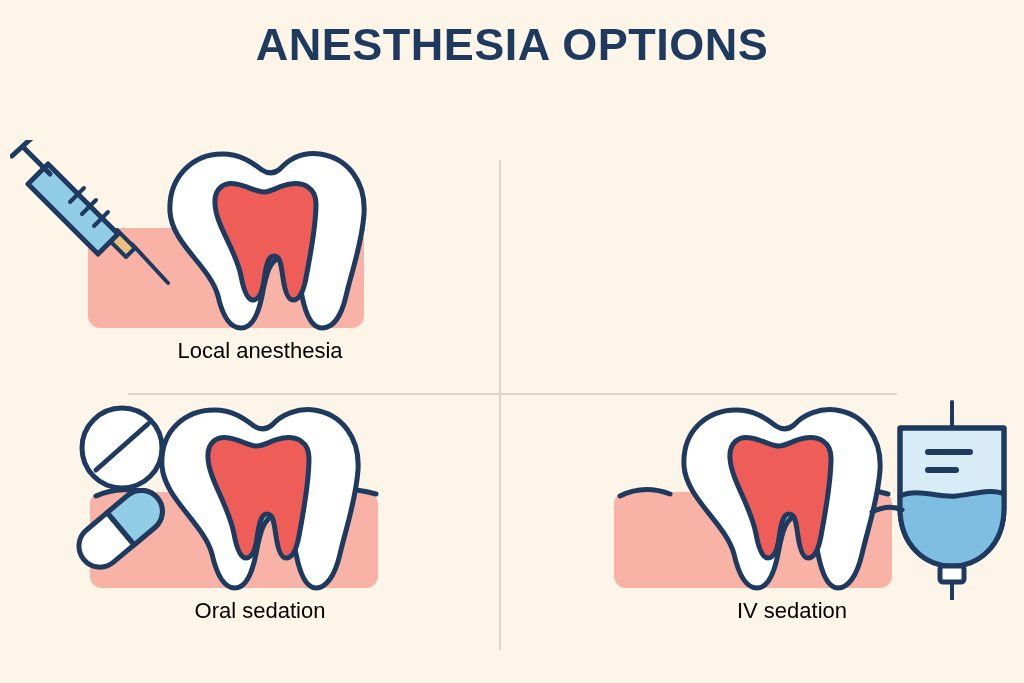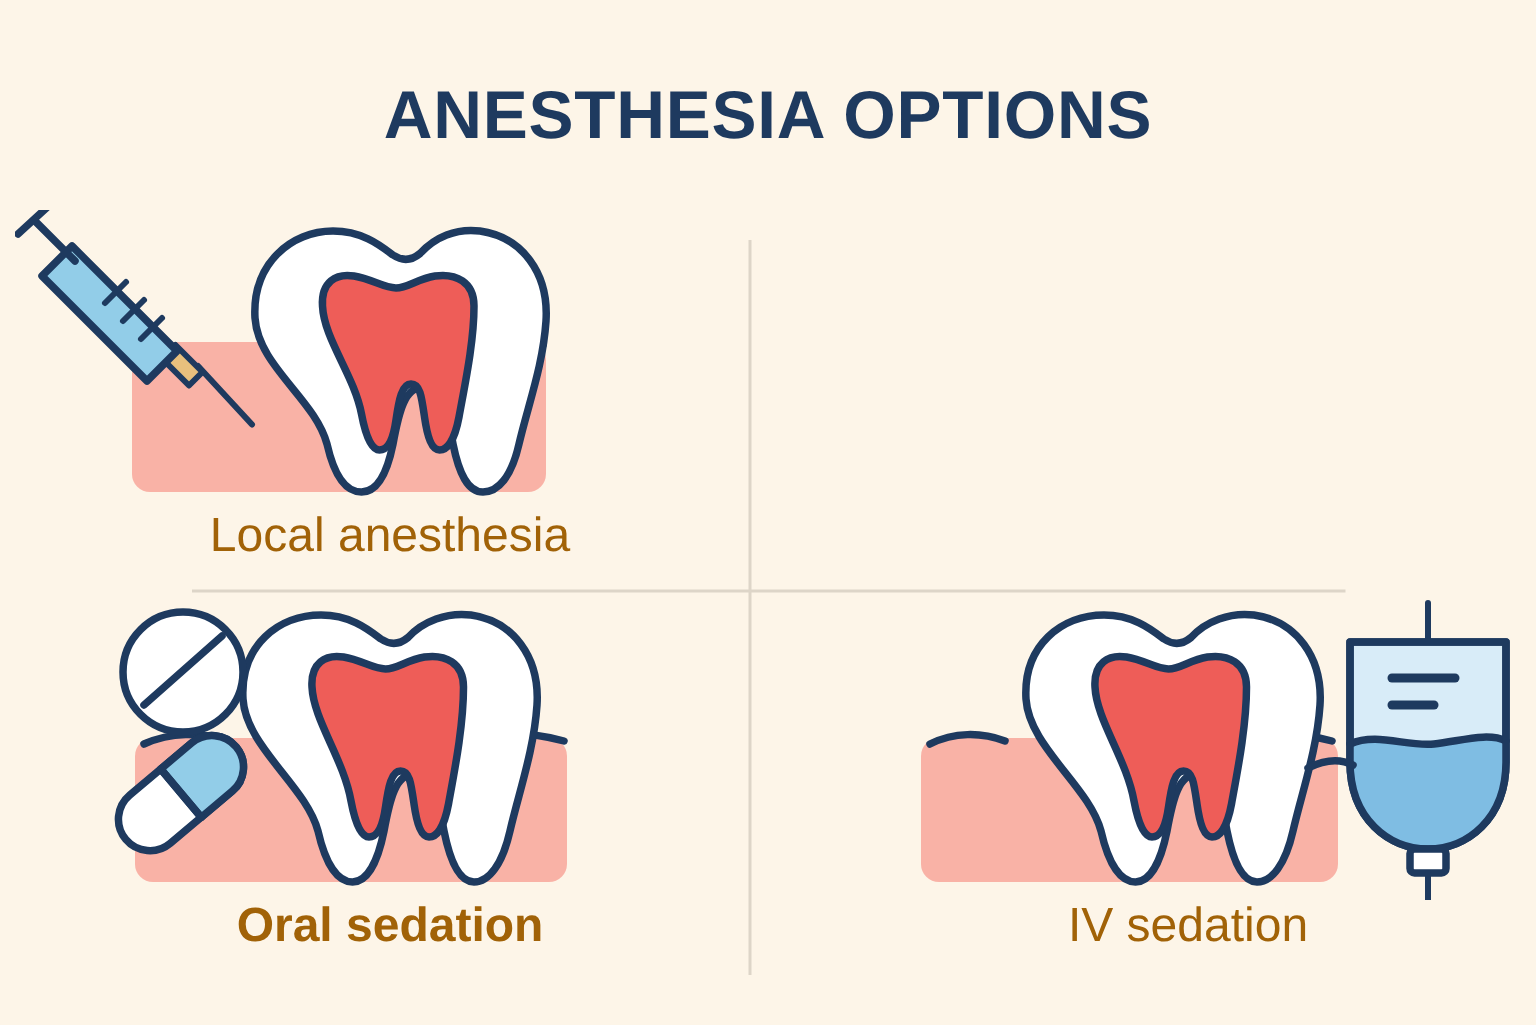--- a/index.html
+++ b/index.html
@@ -17,21 +17,20 @@
   }
 
   
   #title-block {
     position: absolute;
     left: 0;
     top: 16px;
     width: 1024px;
     text-align: center;
     color: #1e3a5f;
-    margin-top: 32px;
   }
   .title-line {
     font-family: "Liberation Sans", sans-serif;
     font-weight: bold;
     font-size: 45px;
     line-height: 58px;
     letter-spacing: 0.5px;
     color: #1e3a5f;
     white-space: nowrap;
   }
@@ -55,41 +54,41 @@
   }
 
   
   .cell {
     position: absolute;
     width: 500px;
     height: 260px;
   }
   #cell-local    { left: 10px;  top: 140px; }
   #cell-nitrous  { left: 515px; top: 140px; }
-  #cell-oral     { left: 10px;  top: 400px; font-weight: bold; }
+  #cell-oral     { left: 10px;  top: 400px; }
   #cell-iv       { left: 542px; top: 400px; }
 
   .cell-art {
     position: absolute;
     left: 0;
     top: 0;
     width: 500px;
     height: 200px;
   }
   .cell-art svg { display: block; width: 100%; height: 100%; }
 
   .cell-label {
     position: absolute;
     left: 0;
     top: 198px;
     width: 500px;
     text-align: center;
     font-family: "Liberation Sans", sans-serif;
-    font-size: 32px;
-    color: #a16207;
+    font-size: 22px;
+    color: #000000;
     white-space: nowrap;
   }
 </style>
 </head>
 <body>
 
 <div id="page">
 
   <div id="title-block">
     <div class="title-line">ANESTHESIA OPTIONS</div>

